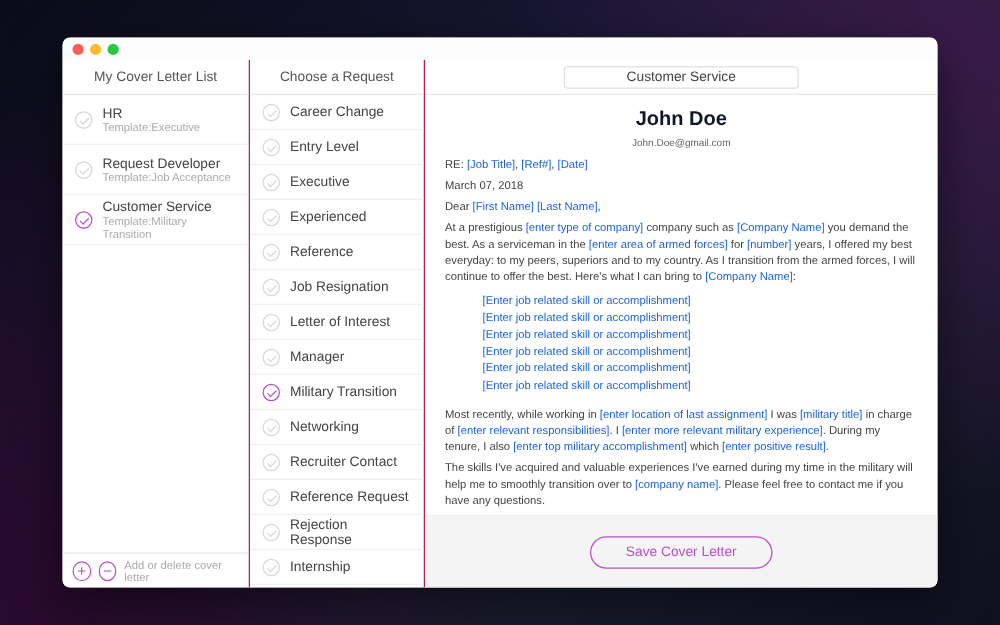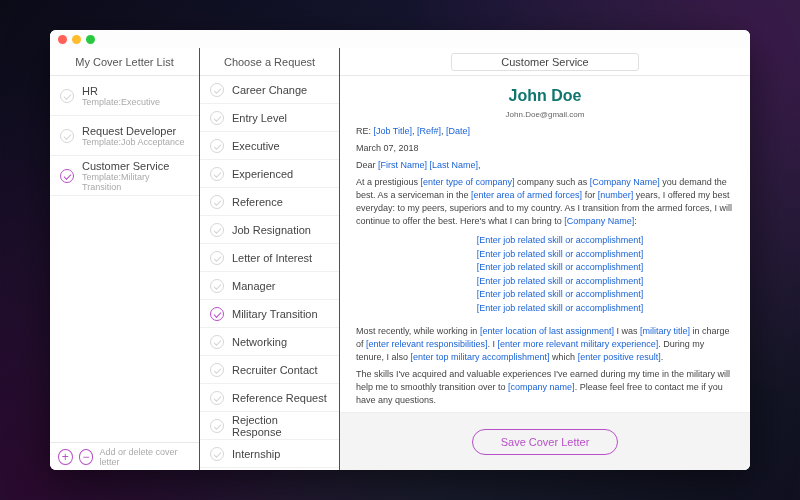--- a/index.html
+++ b/index.html
@@ -80,24 +80,24 @@
   .title-input {
     border: 1px solid #e0e0e0; border-radius: 3px;
     font-size: 11px; padding: 2px 22px; text-align: center;
     background: #fff; color: #444;
   }
 
   .doc-body {
     flex: 1; overflow: auto; padding: 8px 16px 4px 16px;
     font-size: 9px; line-height: 1.45; color: #444;
   }
-  .doc-name { text-align: center; color: #0f766e; font-size: 16px; font-weight: 600; margin-bottom: 2px; }
+  .doc-name { text-align: center; color: #0f172a; font-size: 16px; font-weight: 600; margin-bottom: 2px; }
   .doc-email { text-align: center; font-size: 8px; color: #666; margin-bottom: 0; }
   .ph { color: #1a63d6; }
-  .bullets { padding: 2px 0 6px 30px; text-align: center; }
+  .bullets { padding: 2px 0 6px 30px; }
   .bullets div { color: #1a63d6; font-size: 9px; line-height: 1.5; }
   .para { margin: 4px 0; }
 
   .doc-foot {
     height: 58px; border-top: 1px solid #eee; background: #f4f4f4;
     display: flex; align-items: center; justify-content: center;
   }
   .save-btn {
     border: 1px solid #b84fc8; color: #b84fc8; background: transparent;
     border-radius: 16px; padding: 6px 28px; font-size: 11px; cursor: pointer;

